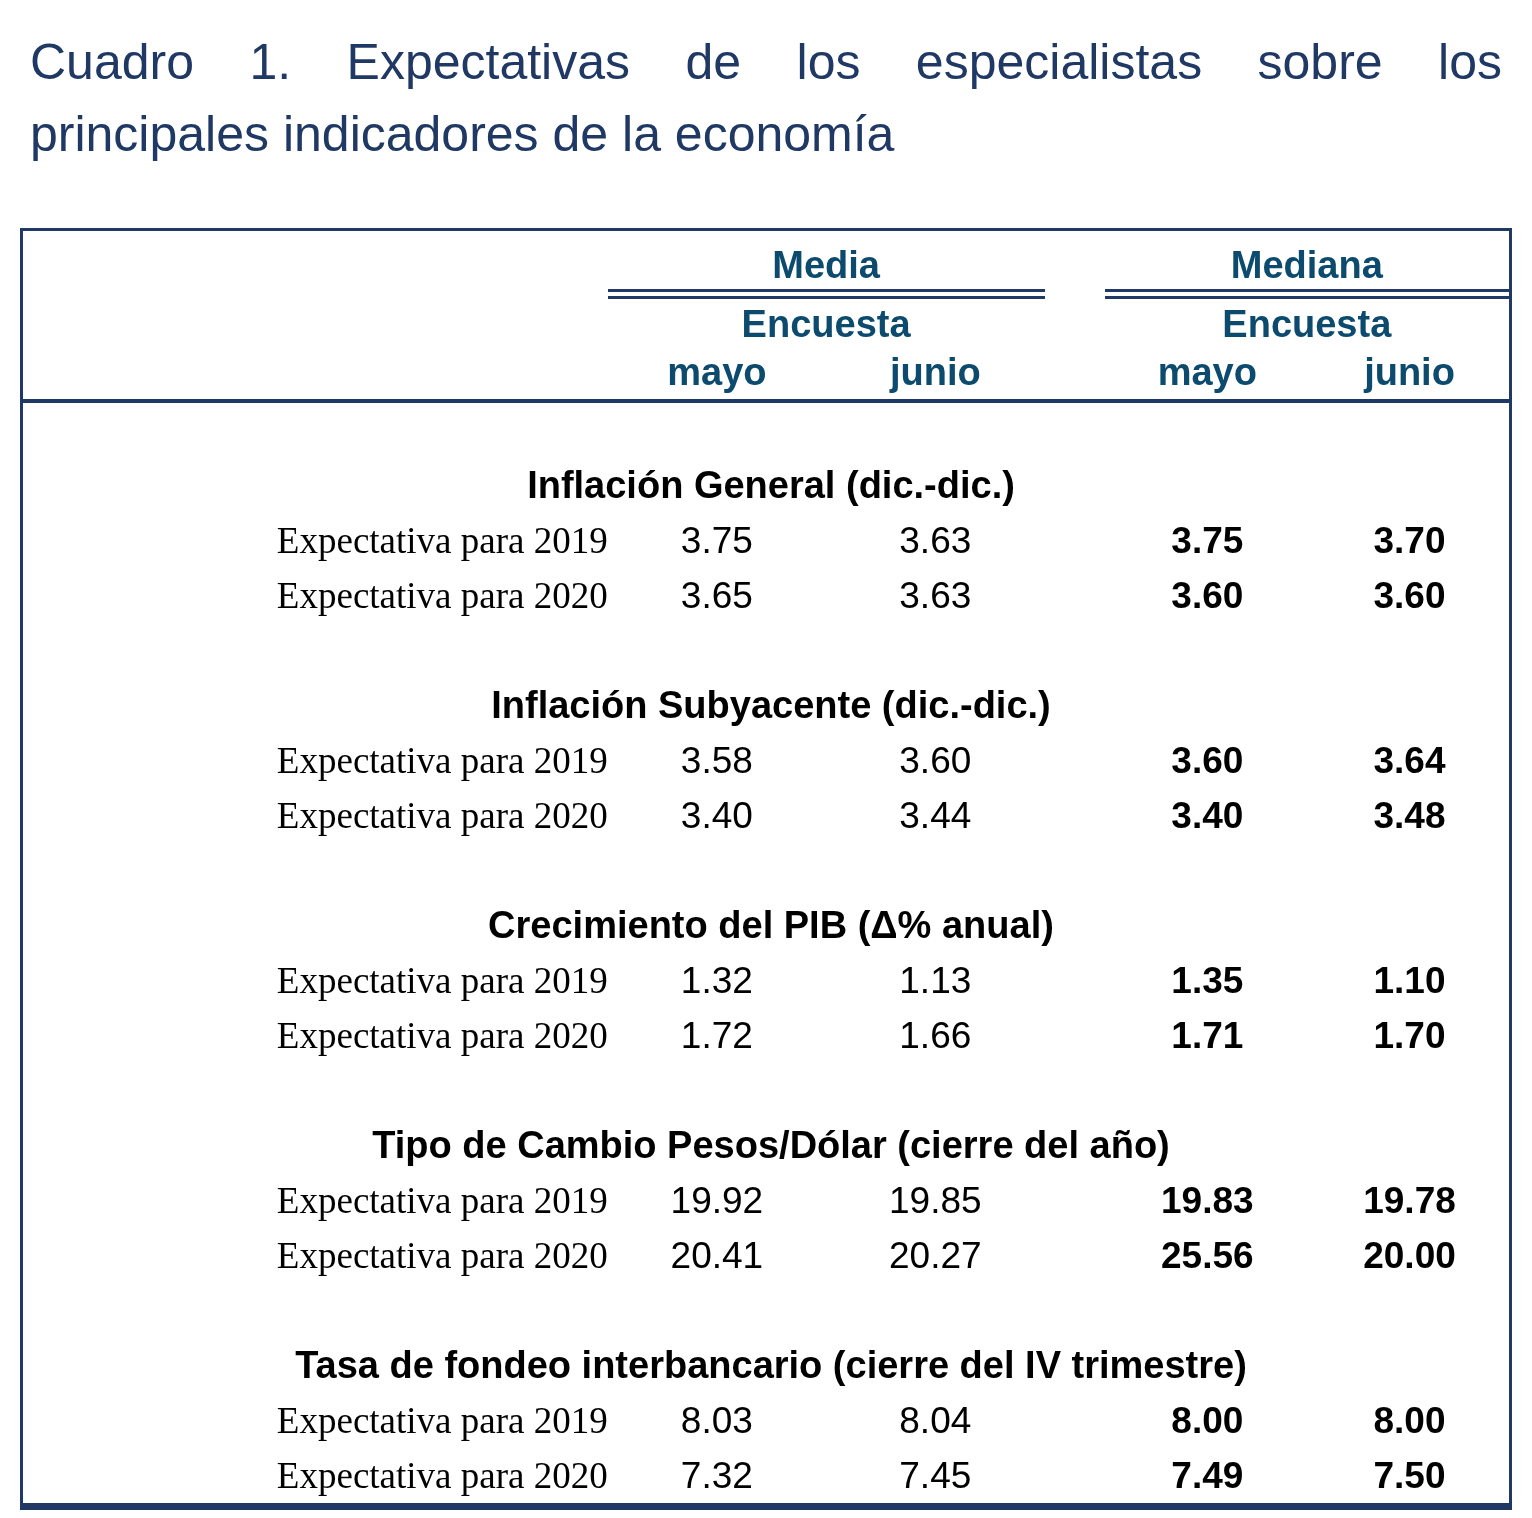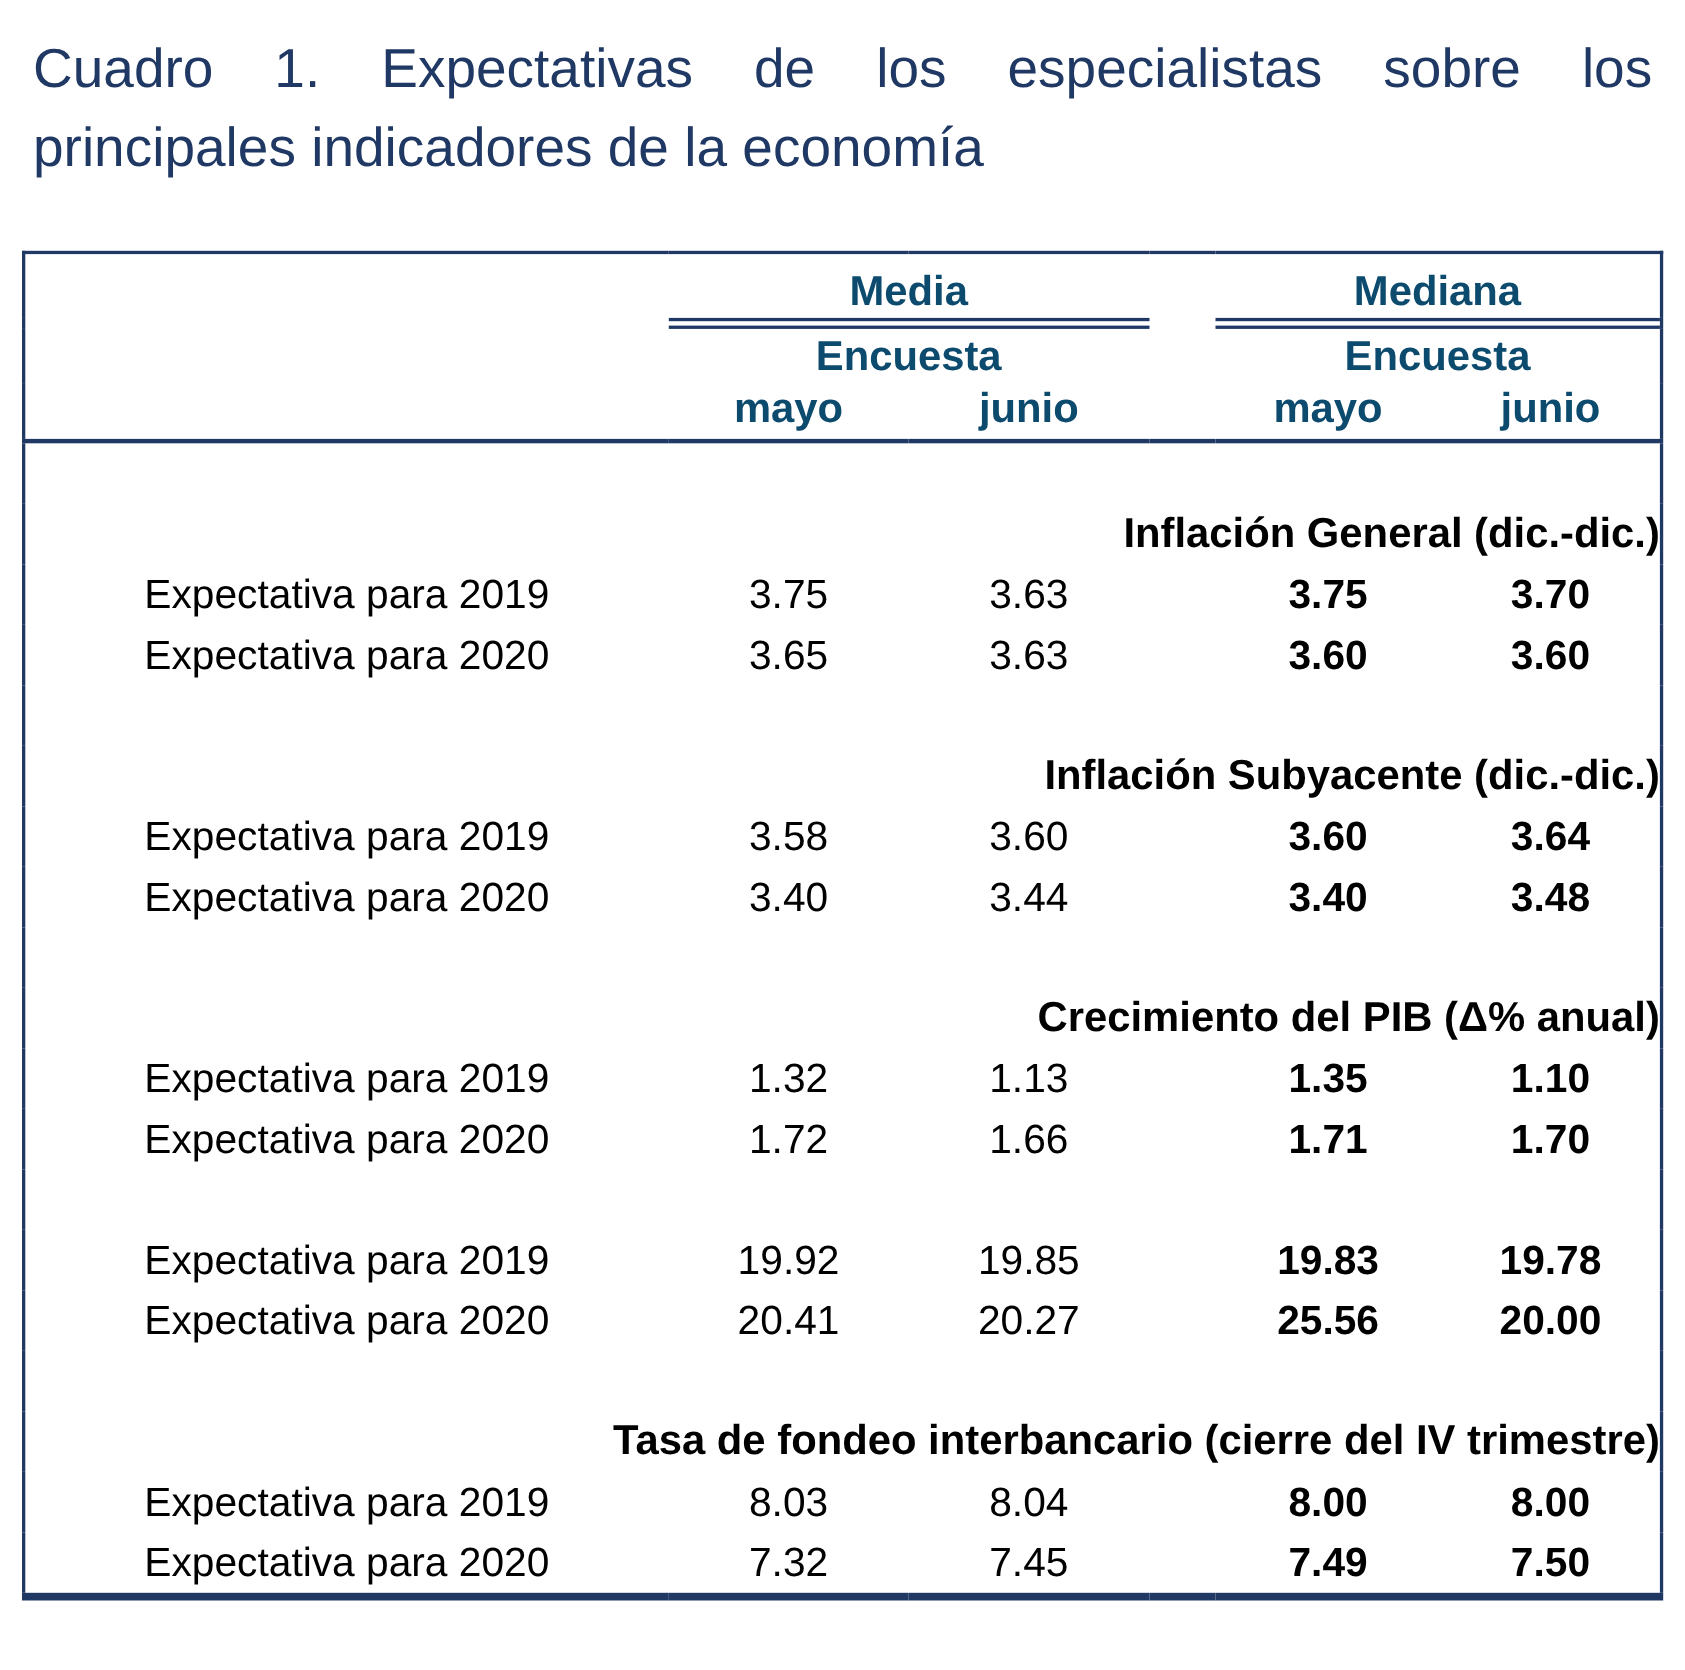--- a/index.html
+++ b/index.html
@@ -61,25 +61,25 @@
     height: 46px;
     padding-bottom: 4px;
     border-bottom: 4px solid #1F3864;
     margin-top: 28px;
   }
   tr.spacer td { height: 55px; }
   tr.section td {
     height: 55px;
     font-weight: bold;
     font-size: 38px;
-    text-align: right;
+    text-align: center;
     padding-left: 10px;
   }
   tr.data td { height: 55px; font-size: 37px; }
-  td.rlabel { text-align: center; padding-left: 52px; }
+  td.rlabel { text-align: right; padding-left: 52px; font-family: Liberation Serif, serif; }
   td.num { text-align: center; }
   td.num.median { font-weight: bold; }
 </style>
 </head>
 <body>
 
 <div class="title">
   <div class="title-line1">Cuadro 1. Expectativas de los especialistas sobre los</div>
   <div class="title-line2">principales indicadores de la economía</div>
 </div>
@@ -192,20 +192,23 @@
       <td class="num">1.72</td>
       <td class="num">1.66</td>
       <td></td>
       <td class="num median">1.71</td>
       <td class="num median">1.70</td>
     </tr>
 
     <tr class="spacer">
         <td colspan="6"></td>
       </tr>
+    <tr class="section">
+      <td colspan="6">Tipo de Cambio Pesos/Dólar (cierre del año)</td>
+    </tr>
     <tr class="data">
       <td class="rlabel">Expectativa para 2019</td>
       <td class="num">19.92</td>
       <td class="num">19.85</td>
       <td></td>
       <td class="num median">19.83</td>
       <td class="num median">19.78</td>
     </tr>
     <tr class="data">
       <td class="rlabel">Expectativa para 2020</td>

